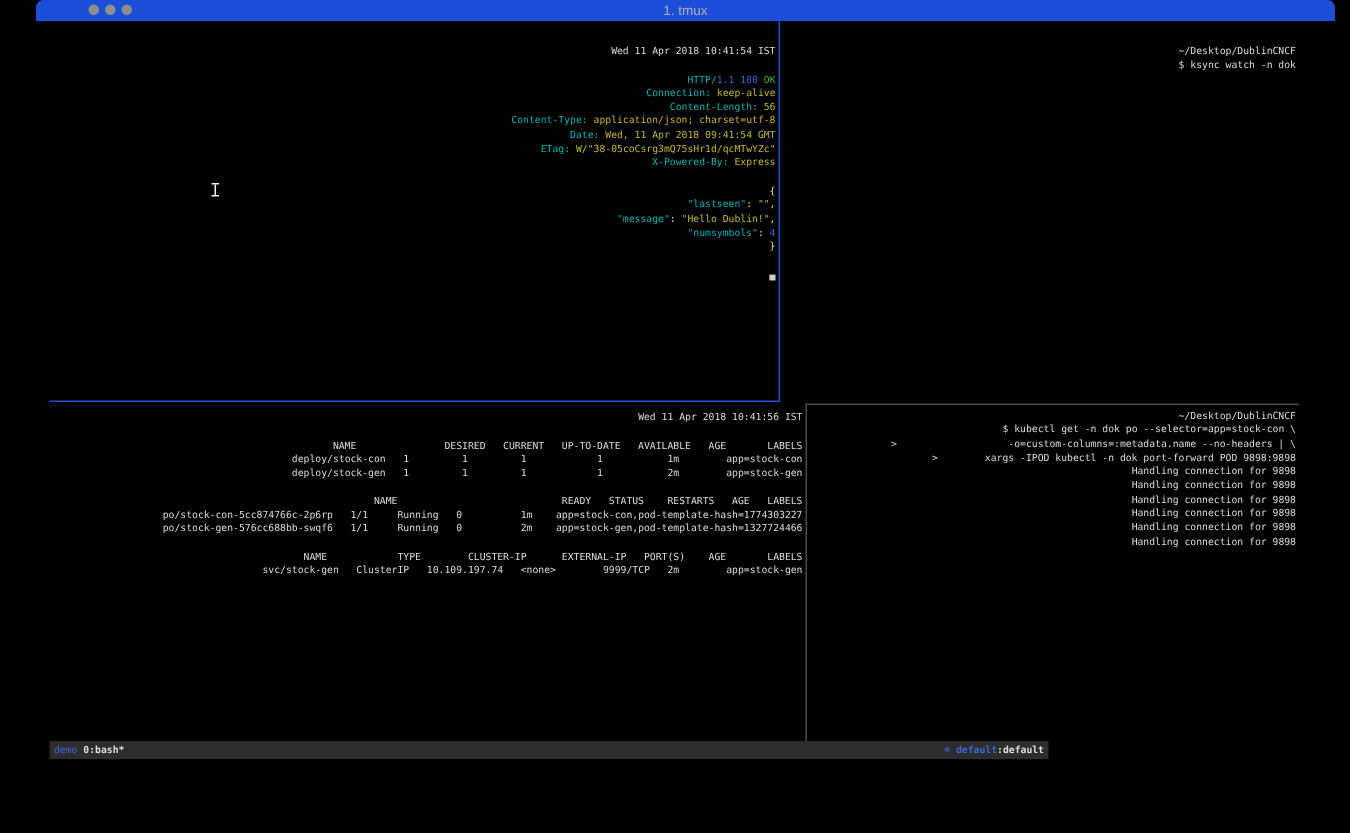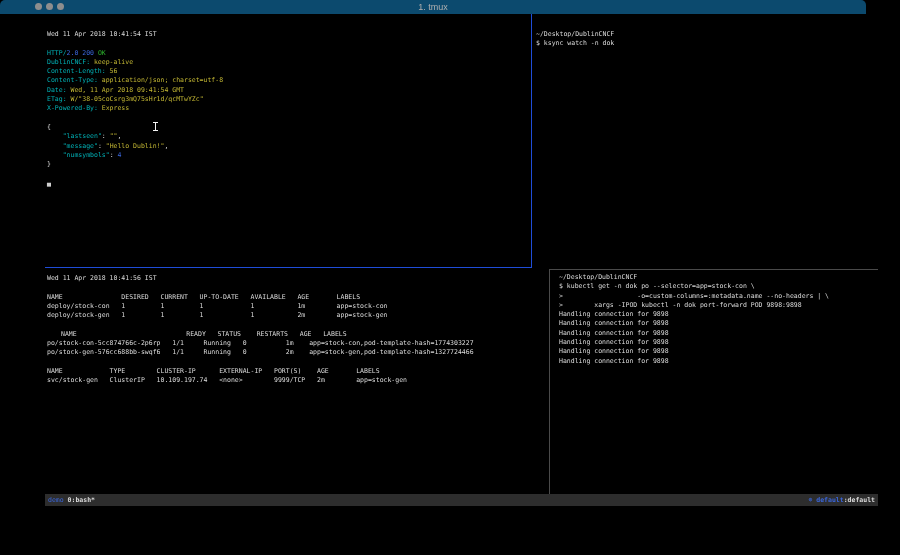--- a/index.html
+++ b/index.html
@@ -8,66 +8,66 @@
     font-family:"DejaVu Sans Mono","DejaVu Sans",monospace;
   }
   .window{position:absolute;left:0;top:0;width:866px;height:507px;background:#000;border-radius:5px 5px 0 0;}
   .titlebar{position:absolute;left:0;top:0;width:866px;height:14px;border-radius:5px 5px 0 0;}
   .lights{position:absolute;left:35px;top:3px;display:flex;gap:4px;}
   .light{width:7px;height:7px;border-radius:50%;}
   .title{
     position:absolute;left:0;right:0;top:0;height:14px;line-height:14px;text-align:center;
     font-family:"Liberation Sans","DejaVu Sans",sans-serif;font-size:9px;color:#b0b0b0;
   }
-  .term{position:absolute;left:12px;top:14px;width:866px;height:493px;background:#000;}
+  .term{position:absolute;left:0;top:14px;width:866px;height:493px;background:#000;text-align:right;}
   .pane{position:absolute;font-size:6.5px;}
   .line{height:9.3px;line-height:9.3px;white-space:pre;color:#dcdcdc;}
   .pane-tl{left:35px;top:16px;width:482px;}
   .pane-tr{left:524px;top:16px;width:340px;}
   .pane-bl{left:35px;top:260px;width:500px;}
   .pane-br{left:547px;top:259px;width:317px;}
   .divider{position:absolute;}
   .div-v-blue{left:519px;top:0;width:1px;height:254px;}
   .div-h-blue{left:33px;top:253px;width:487px;height:1px;}
   .div-h-gray{left:537px;top:255px;width:329px;height:1px;}
   .div-v-gray{left:537px;top:255px;width:1px;height:225px;}
   .statusbar{
-    position:absolute;left:33px;top:480px;width:833px;height:12px;
+    position:absolute;left:33px;top:480px;width:666px;height:12px;
     display:flex;justify-content:space-between;align-items:center;
     padding:0 3px;box-sizing:border-box;font-size:6.5px;
   }
   .statusbar .seg-row{white-space:pre;}
   .mouse-ibeam{position:absolute;left:141px;top:108px;width:5px;height:9px;}
   .mouse-ibeam::before{
     content:"";position:absolute;left:2px;top:1px;width:1px;height:7px;background:#f5f5f5;
   }
   .mouse-ibeam::after{
     content:"";position:absolute;left:0;top:0;width:5px;height:9px;
     border-top:1px solid #f5f5f5;border-bottom:1px solid #f5f5f5;box-sizing:border-box;
   }
 </style>
 </head>
 <body>
 
 <div class="window">
-  <div class="titlebar" style="background-color: #0c4a6e;">
+  <div class="titlebar" style="background-color: #1d4ed8; margin-left: 24px;">
     <div class="lights">
       <span class="light" style="background-color: rgb(142, 142, 142);"></span>
       <span class="light" style="background-color: rgb(142, 142, 142);"></span>
       <span class="light" style="background-color: rgb(142, 142, 142);"></span>
     </div>
     <div class="title">1. tmux</div>
   </div>
 
   <div class="term">
     <div class="pane pane-tl">
         <div class="line"><span style="color: rgb(220, 220, 220);">Wed 11 Apr 2018 10:41:54 IST</span></div>
         <div class="line"></div>
-        <div class="line"><span style="color: rgb(0, 176, 181);">HTTP/</span><span style="color: rgb(58, 102, 219);">2.0 200</span><span style="color: rgb(220, 220, 220);"> </span><span style="color: rgb(45, 181, 45);">OK</span></div>
-        <div class="line"><span style="color: rgb(0, 176, 181);">DublinCNCF:</span><span style="color: rgb(195, 183, 51);"> keep-alive</span></div>
+        <div class="line"><span style="color: rgb(0, 176, 181);">HTTP/</span><span style="color: rgb(58, 102, 219);">1.1 100</span><span style="color: rgb(220, 220, 220);"> </span><span style="color: rgb(45, 181, 45);">OK</span></div>
+        <div class="line"><span style="color: rgb(0, 176, 181);">Connection:</span><span style="color: rgb(195, 183, 51);"> keep-alive</span></div>
         <div class="line"><span style="color: rgb(0, 176, 181);">Content-Length:</span><span style="color: rgb(195, 183, 51);"> 56</span></div>
         <div class="line"><span style="color: rgb(0, 176, 181);">Content-Type:</span><span style="color: rgb(195, 183, 51);"> application/json; charset=utf-8</span></div>
         <div class="line"><span style="color: rgb(0, 176, 181);">Date:</span><span style="color: rgb(195, 183, 51);"> Wed, 11 Apr 2018 09:41:54 GMT</span></div>
         <div class="line"><span style="color: rgb(0, 176, 181); margin-top: 20px;">ETag:</span><span style="color: rgb(195, 183, 51);"> W/"38-05coCsrg3mQ75sHr1d/qcMTwYZc"</span></div>
         <div class="line"><span style="color: rgb(0, 176, 181); margin-top: 27px;">X-Powered-By:</span><span style="color: rgb(195, 183, 51);"> Express</span></div>
         <div class="line"></div>
         <div class="line"><span style="color: rgb(220, 220, 220);">{</span></div>
         <div class="line"><span style="color: rgb(220, 220, 220);">    </span><span style="color: rgb(0, 176, 181);">"lastseen"</span><span style="color: rgb(220, 220, 220);">: </span><span style="color: rgb(195, 183, 51);">""</span><span style="color: rgb(220, 220, 220);">,</span></div>
         <div class="line"><span style="color: rgb(220, 220, 220);">    </span><span style="color: rgb(0, 176, 181);">"message"</span><span style="color: rgb(220, 220, 220);">: </span><span style="color: rgb(195, 183, 51);">"Hello Dublin!"</span><span style="color: rgb(220, 220, 220);">,</span></div>
         <div class="line"><span style="color: rgb(220, 220, 220);">    </span><span style="color: rgb(0, 176, 181);">"numsymbols"</span><span style="color: rgb(220, 220, 220);">: </span><span style="color: rgb(58, 102, 219);">4</span></div>

